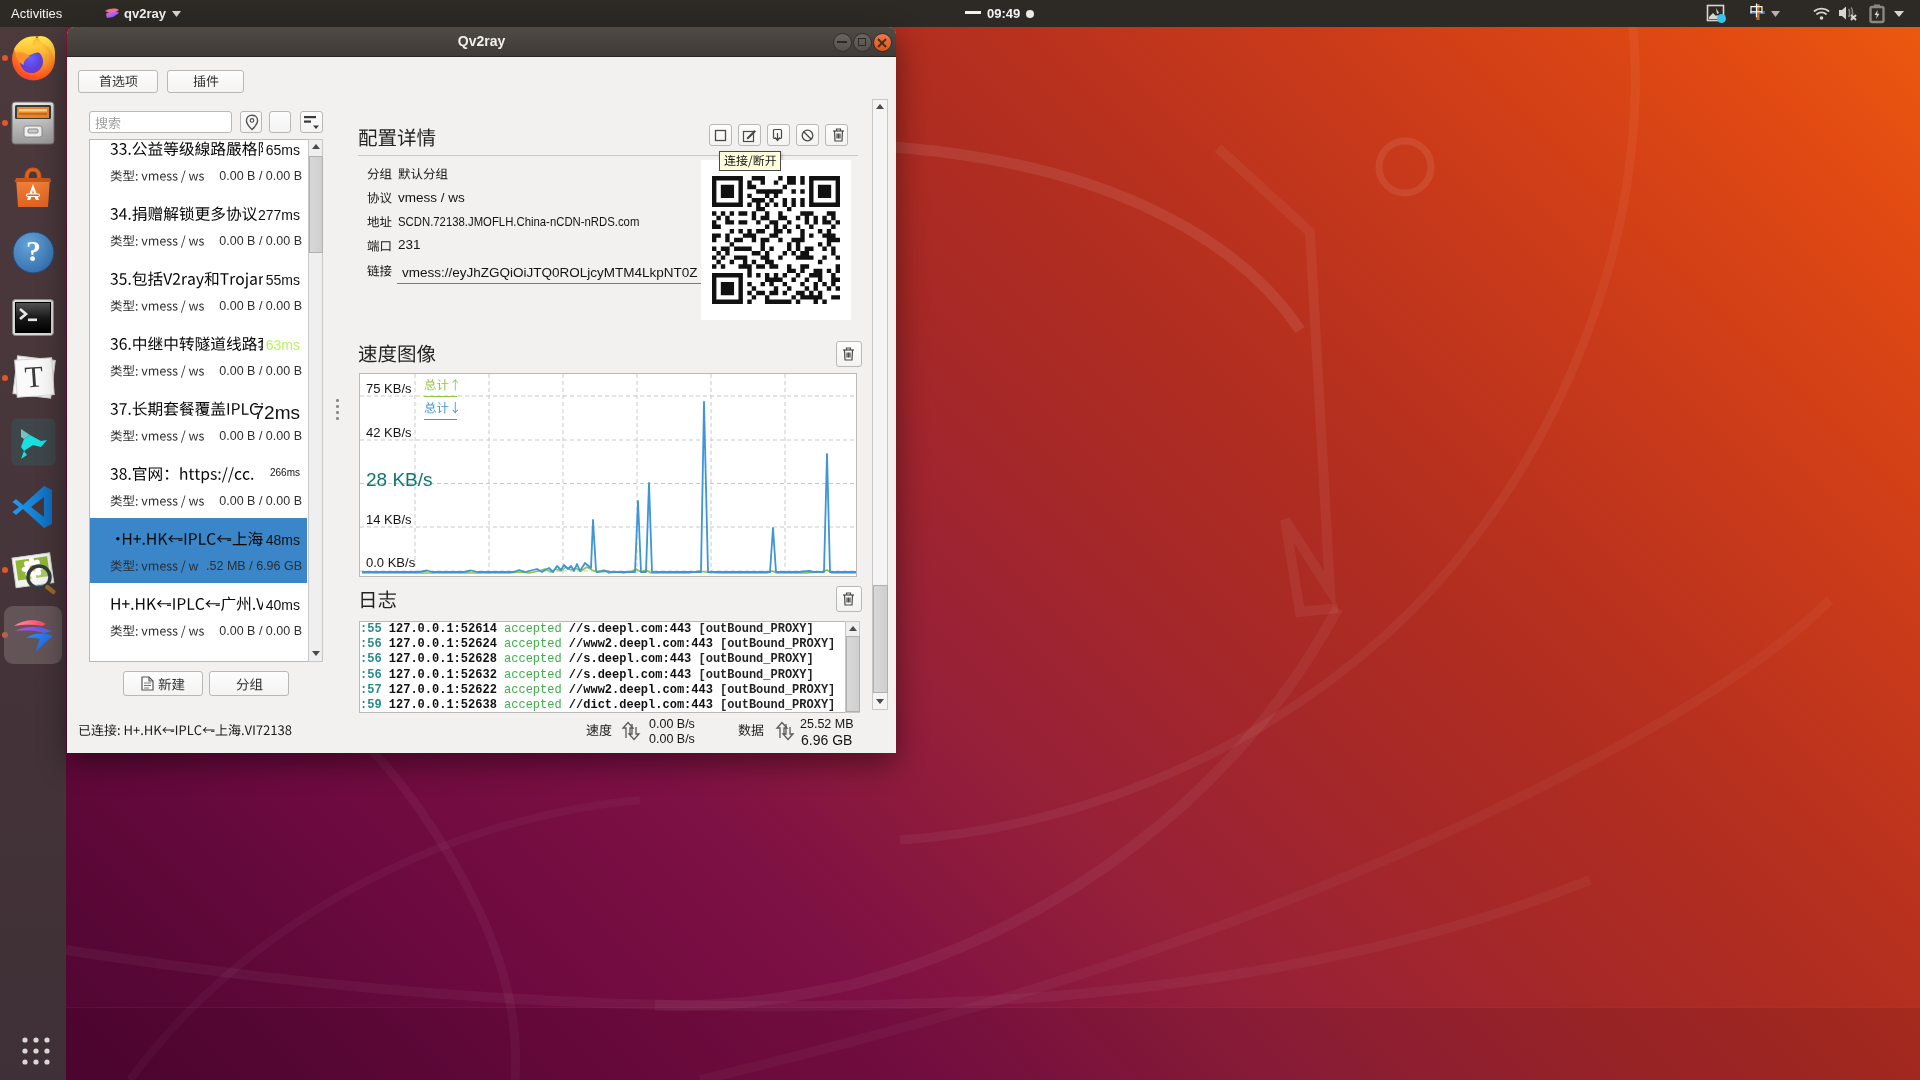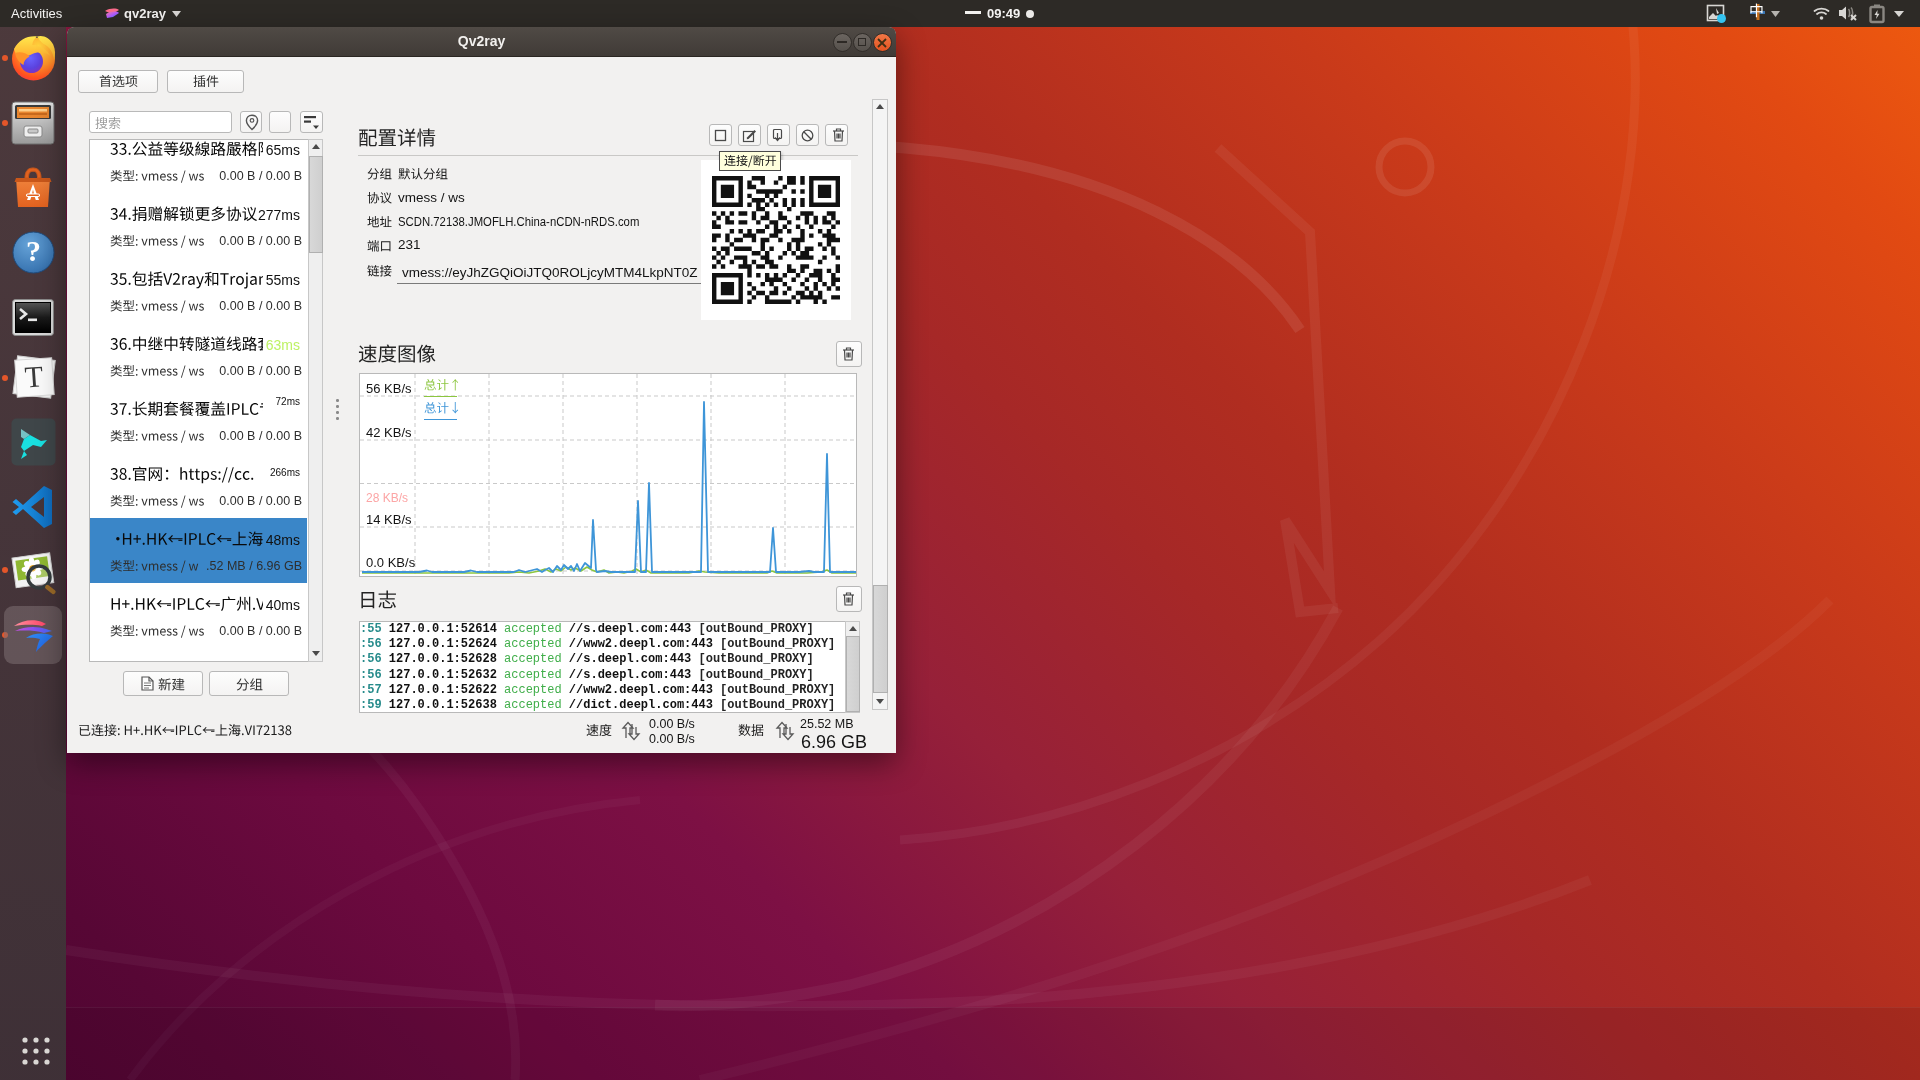--- a/index.html
+++ b/index.html
@@ -714,21 +714,21 @@
             </g>
             <g transform="translate(8857,0)">
               <path d="M377 -13C472 -13 544 25 602 92L551 151C504 99 451 68 381 68C241 68 153 184 153 369C153 552 246 665 384 665C447 665 495 637 534 596L584 656C542 703 472 746 383 746C197 746 58 603 58 366C58 128 194 -13 377 -13Z"></path>
             </g>
             <g transform="translate(9495,0)">
               <path d="M425 842 393 728H137V657H372L335 538H56V465H311C288 397 266 334 246 283H712C655 225 582 153 515 91C442 118 366 143 300 161L257 106C411 60 609 -21 708 -81L753 -17C711 8 654 35 590 61C682 150 784 249 856 324L799 358L786 353H350L388 465H929V538H412L450 657H857V728H471L502 832Z"></path>
             </g>
           </g>
         </svg>
       </div>
-      <div class="t" style="right:7px;top:256px;color:#111;font-size:10px;text-align:right">72ms</div>
+      <div class="t" style="right:7px;top:262px;color:#111;font-size:19px;text-align:right">72ms</div>
       <svg style="left:20px;top:288px" width="120" height="17">
         <g fill="#2e2e2e" transform="translate(0,12.5) scale(0.0125,-0.0125)">
           <g transform="translate(0,0)">
             <path d="M746 822C722 780 679 719 645 680L706 657C742 693 787 746 824 797ZM181 789C223 748 268 689 287 650L354 683C334 722 287 779 244 818ZM460 839V645H72V576H400C318 492 185 422 53 391C69 376 90 348 101 329C237 369 372 448 460 547V379H535V529C662 466 812 384 892 332L929 394C849 442 706 516 582 576H933V645H535V839ZM463 357C458 318 452 282 443 249H67V179H416C366 85 265 23 46 -11C60 -28 79 -60 85 -80C334 -36 445 47 498 172C576 31 714 -49 916 -80C925 -59 946 -27 963 -10C781 11 647 74 574 179H936V249H523C531 283 537 319 542 357Z"></path>
           </g>
           <g transform="translate(1000,0)">
             <path d="M635 783V448H704V783ZM822 834V387C822 374 818 370 802 369C787 368 737 368 680 370C691 350 701 321 705 301C776 301 825 302 855 314C885 325 893 344 893 386V834ZM388 733V595H264V601V733ZM67 595V528H189C178 461 145 393 59 340C73 330 98 302 108 288C210 351 248 441 259 528H388V313H459V528H573V595H459V733H552V799H100V733H195V602V595ZM467 332V221H151V152H467V25H47V-45H952V25H544V152H848V221H544V332Z"></path>
           </g>
           <g transform="translate(2000,0)">
             <path d="M139 390C175 390 205 418 205 460C205 501 175 530 139 530C102 530 73 501 73 460C73 418 102 390 139 390ZM139 -13C175 -13 205 15 205 56C205 98 175 126 139 126C102 126 73 98 73 56C73 15 102 -13 139 -13Z"></path>
@@ -1413,23 +1413,23 @@
         <line x1="426" y1="1" x2="426" y2="202"></line>
         <line x1="1" y1="23" x2="496" y2="23"></line>
         <line x1="1" y1="67" x2="496" y2="67"></line>
         <line x1="1" y1="110.5" x2="496" y2="110.5"></line>
         <line x1="1" y1="154" x2="496" y2="154"></line>
         <line x1="1" y1="198" x2="496" y2="198"></line>
       </g>
 <polyline points="3,200 150,200 160,199 170,200 180,198 186,196 192,199 197,196 202,198 207,194 212,197 216,195 222,198 228,194 233,197 238,199 245,197 250,200 258,199 265,200 273,198 277,196 282,199 287,197 292,200 330,200 340,198 346,199 360,200 408,200 413,198 418,200 448,200 462,199 468,197 473,200 497,200" fill="none" stroke="#8cc63f" stroke-width="1.6" stroke-linejoin="round"></polyline>
 <polyline points="3,199 60,199 68,197.5 73,199 105,199 112,197.5 118,199 155,199 160,197 166,199 178,196 183,199 186,197 190,195 194,199 198,193 202,197 205,192 209,196 212,193 215,198 218,191 221,198 226,190 232,195 234,147 237,197 238,199 246,198 252,199 262,199 276,199 279,128 282,199 287,199 290,110 293,199 305,199 320,199 342,199 345,29 349,199 380,199 400,199 411,199 414,155 417,199 440,199 450,198 455,199 465,199 468,81 471,199 480,199 497,199" fill="none" stroke="#3e95d8" stroke-width="1.8" stroke-linejoin="round"></polyline>
 </svg>
-    <div class="t" style="left:366px;top:381px;font-size:13px;color:#141414">56 KB/s</div>
+    <div class="t" style="left:366px;top:381px;font-size:13px;color:#141414">75 KB/s</div>
     <div class="t" style="left:366px;top:425px;font-size:13px;color:#141414">42 KB/s</div>
-    <div class="t" style="left:366px;top:491px;font-size:12px;color:#fca5a5">28 KB/s</div>
+    <div class="t" style="left:366px;top:469px;font-size:19px;color:#0f766e">28 KB/s</div>
     <div class="t" style="left:366px;top:512px;font-size:13px;color:#141414">14 KB/s</div>
     <div class="t" style="left:366px;top:555px;font-size:13px;color:#141414">0.0 KB/s</div>
     <svg style="left:424px;top:377px" width="42" height="20">
       <g fill="#8cc63f" transform="translate(0,12.5) scale(0.0125,-0.0125)">
         <g transform="translate(0,0)">
           <path d="M759 214C816 145 875 52 897 -10L958 28C936 91 875 180 816 247ZM412 269C478 224 554 153 591 104L647 152C609 199 532 267 465 311ZM281 241V34C281 -47 312 -69 431 -69C455 -69 630 -69 656 -69C748 -69 773 -41 784 74C762 78 730 90 713 101C707 13 700 -1 650 -1C611 -1 464 -1 435 -1C371 -1 360 5 360 35V241ZM137 225C119 148 84 60 43 9L112 -24C157 36 190 130 208 212ZM265 567H737V391H265ZM186 638V319H820V638H657C692 689 729 751 761 808L684 839C658 779 614 696 575 638H370L429 668C411 715 365 784 321 836L257 806C299 755 341 685 358 638Z"></path>
         </g>
         <g transform="translate(1000,0)">
           <path d="M137 775C193 728 263 660 295 617L346 673C312 714 241 778 186 823ZM46 526V452H205V93C205 50 174 20 155 8C169 -7 189 -41 196 -61C212 -40 240 -18 429 116C421 130 409 162 404 182L281 98V526ZM626 837V508H372V431H626V-80H705V431H959V508H705V837Z"></path>
         </g>
@@ -1507,21 +1507,21 @@
         </g>
       </g>
     </svg>
     <svg style="left:774px;top:721px" width="22" height="20">
       <g fill="none" stroke="#5a5a5a" stroke-width="1.3">
 <path d="M6,17 L6,7 L3,7 L8,1.5 L13,7 L10,7 L10,14"></path>
         <path d="M12,3 L12,13 L9,13 L14,18.5 L19,13 L16,13 L16,6"></path>
       </g>
     </svg>
     <div class="t" style="left:800px;top:717px;font-size:12.5px;color:#141414">25.52 MB</div>
-    <div class="t" style="left:801px;top:731.5px;font-size:18px;color:#141414">6.96 GB</div>
+    <div class="t" style="left:801px;top:731.5px;font-size:14px;color:#141414">6.96 GB</div>
     <div class="sb" style="left:872px;top:99px;width:16px;height:611px;background:#f4f4f4"></div>
     <svg style="left:876px;top:104px" width="9" height="6">
       <path d="M0,5 L8,5 L4,0 Z" fill="#4a4a4a"></path>
     </svg>
     <svg style="left:876px;top:699px" width="9" height="6">
       <path d="M0,0 L8,0 L4,5 Z" fill="#4a4a4a"></path>
     </svg>
     <div class="sbthumb" style="left:872.5px;top:585px;width:15px;height:108px"></div>
     <div class="abs" style="left:336px;top:399px;width:2.5px;height:2.5px;border-radius:50%;background:#8a8a8a"></div>
     <div class="abs" style="left:336px;top:405px;width:2.5px;height:2.5px;border-radius:50%;background:#8a8a8a"></div>

